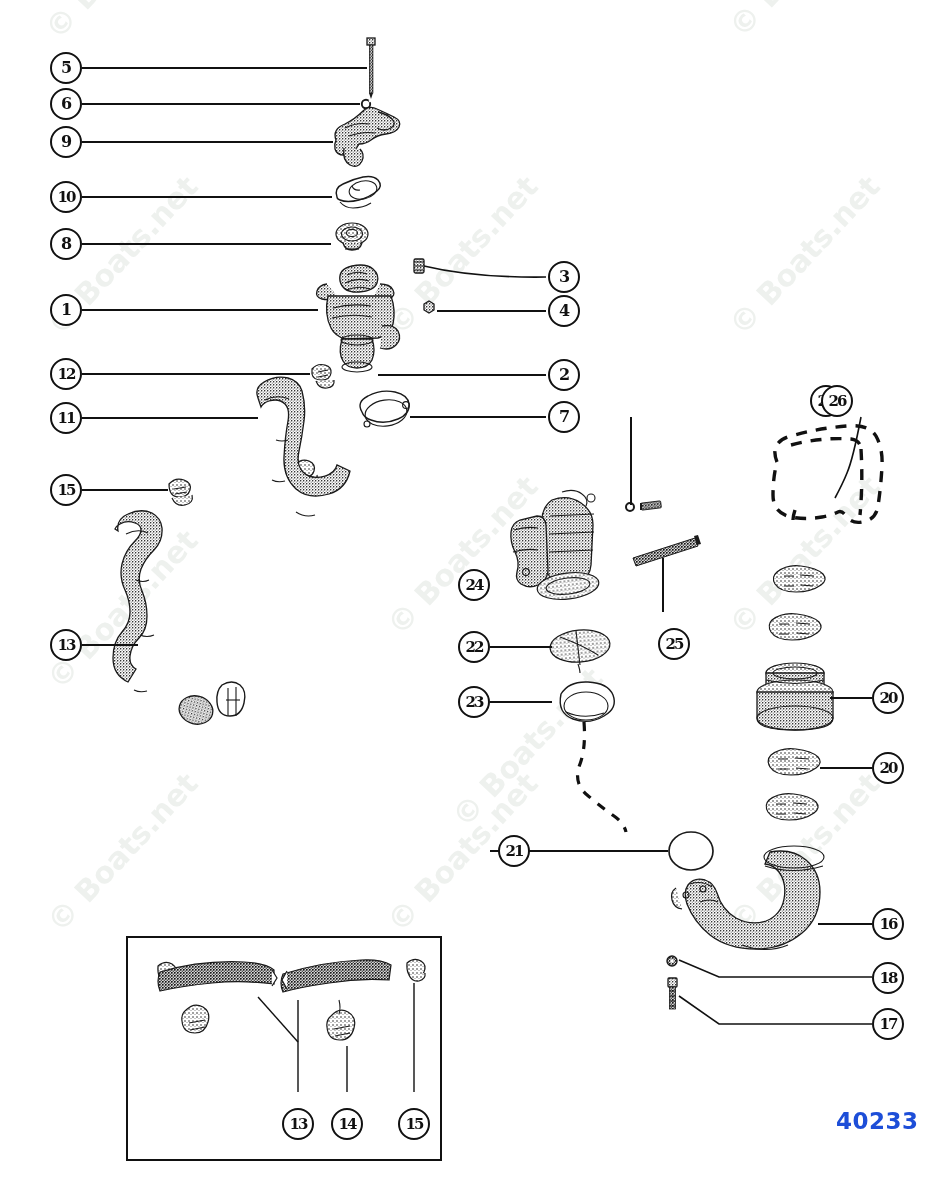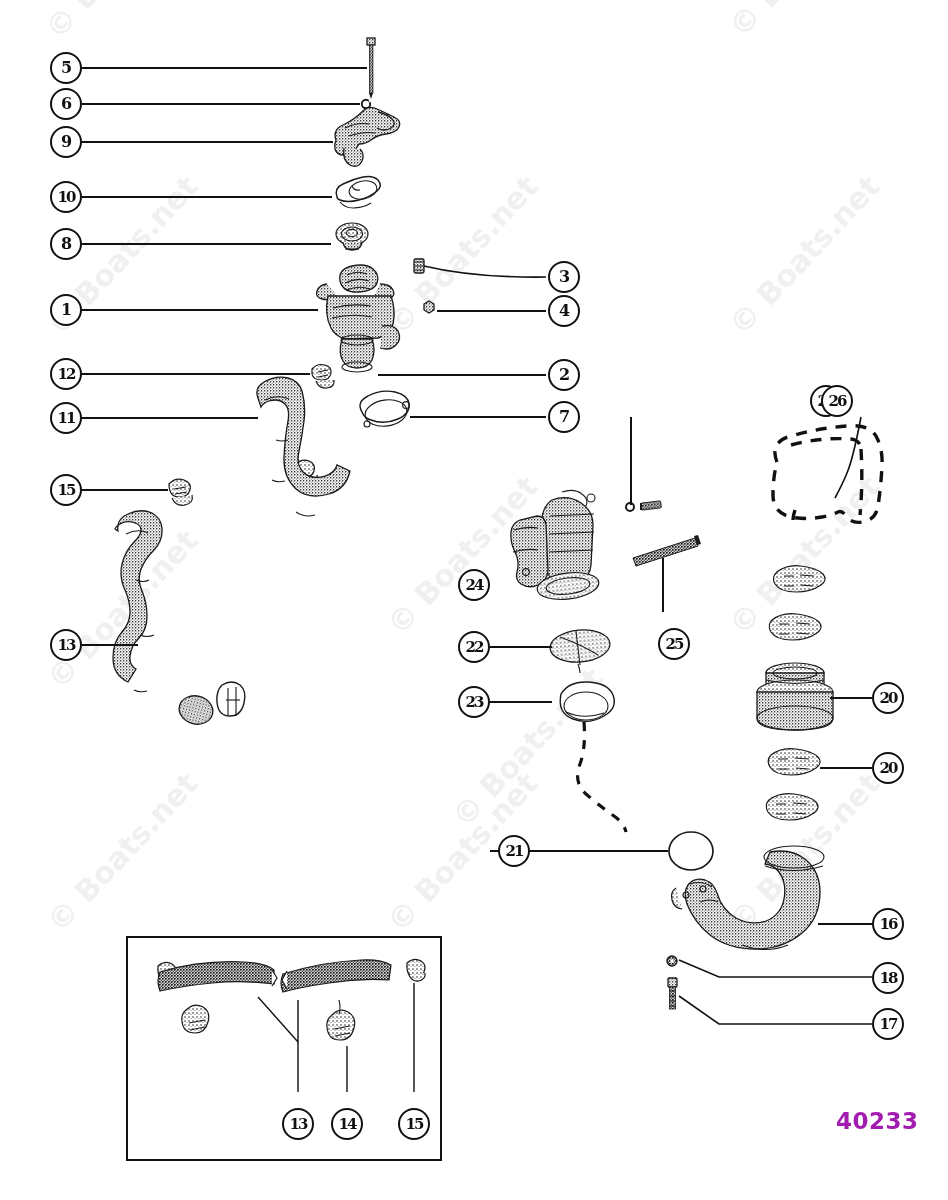--- a/index.html
+++ b/index.html
@@ -77,21 +77,21 @@
     letter-spacing:1.2px;
     z-index:30;
   }
 
   
   .diagnum{
     position:absolute;
     font-family:"DejaVu Sans", sans-serif;
     font-weight:bold;
     font-size:23px;
-    color:#a21caf;
+    color:#1d4ed8;
     letter-spacing:0.5px;
     z-index:30;
   }
 
   
   #art{position:absolute;left:0;top:0;width:948px;height:1200px;z-index:15;}
   .hatch{fill:url(#speckle);stroke:#1a1a1a;stroke-width:1.3;}
   .hatch2{fill:url(#speckle2);stroke:#1a1a1a;stroke-width:1.2;}
   .outline{fill:#fff;stroke:#1a1a1a;stroke-width:1.4;}
   .thin{fill:none;stroke:#1a1a1a;stroke-width:1.1;}

